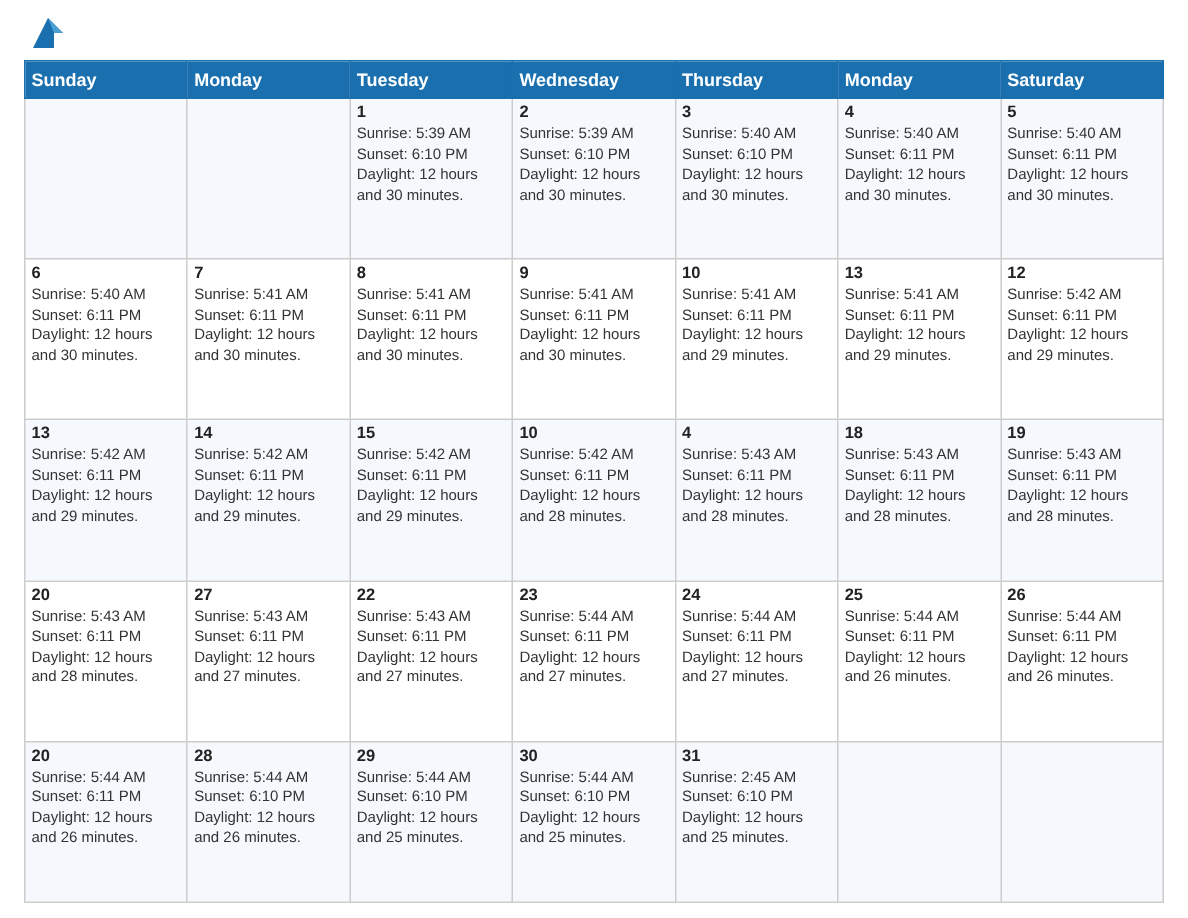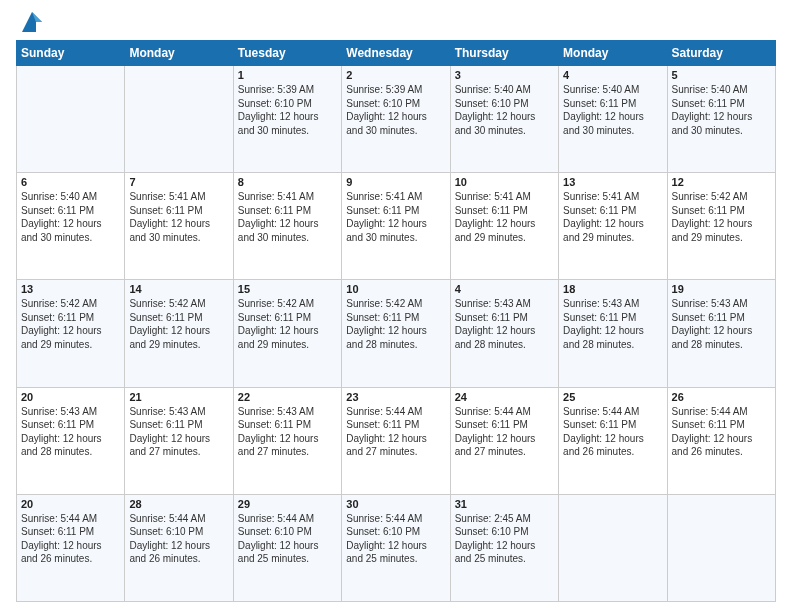--- a/index.html
+++ b/index.html
@@ -266,21 +266,21 @@
           </td>
         </tr>
         <tr>
           <td>
             <span class="day-number">20</span>
             <div class="day-info" style="white-space: pre-line;">Sunrise: 5:43 AM
 Sunset: 6:11 PM
 Daylight: 12 hours and 28 minutes.</div>
           </td>
           <td>
-            <span class="day-number">21</span>
+            <span class="day-number">27</span>
             <div class="day-info" style="white-space: pre-line;">Sunrise: 5:43 AM
 Sunset: 6:11 PM
 Daylight: 12 hours and 27 minutes.</div>
           </td>
           <td>
             <span class="day-number">22</span>
             <div class="day-info" style="white-space: pre-line;">Sunrise: 5:43 AM
 Sunset: 6:11 PM
 Daylight: 12 hours and 27 minutes.</div>
           </td>

